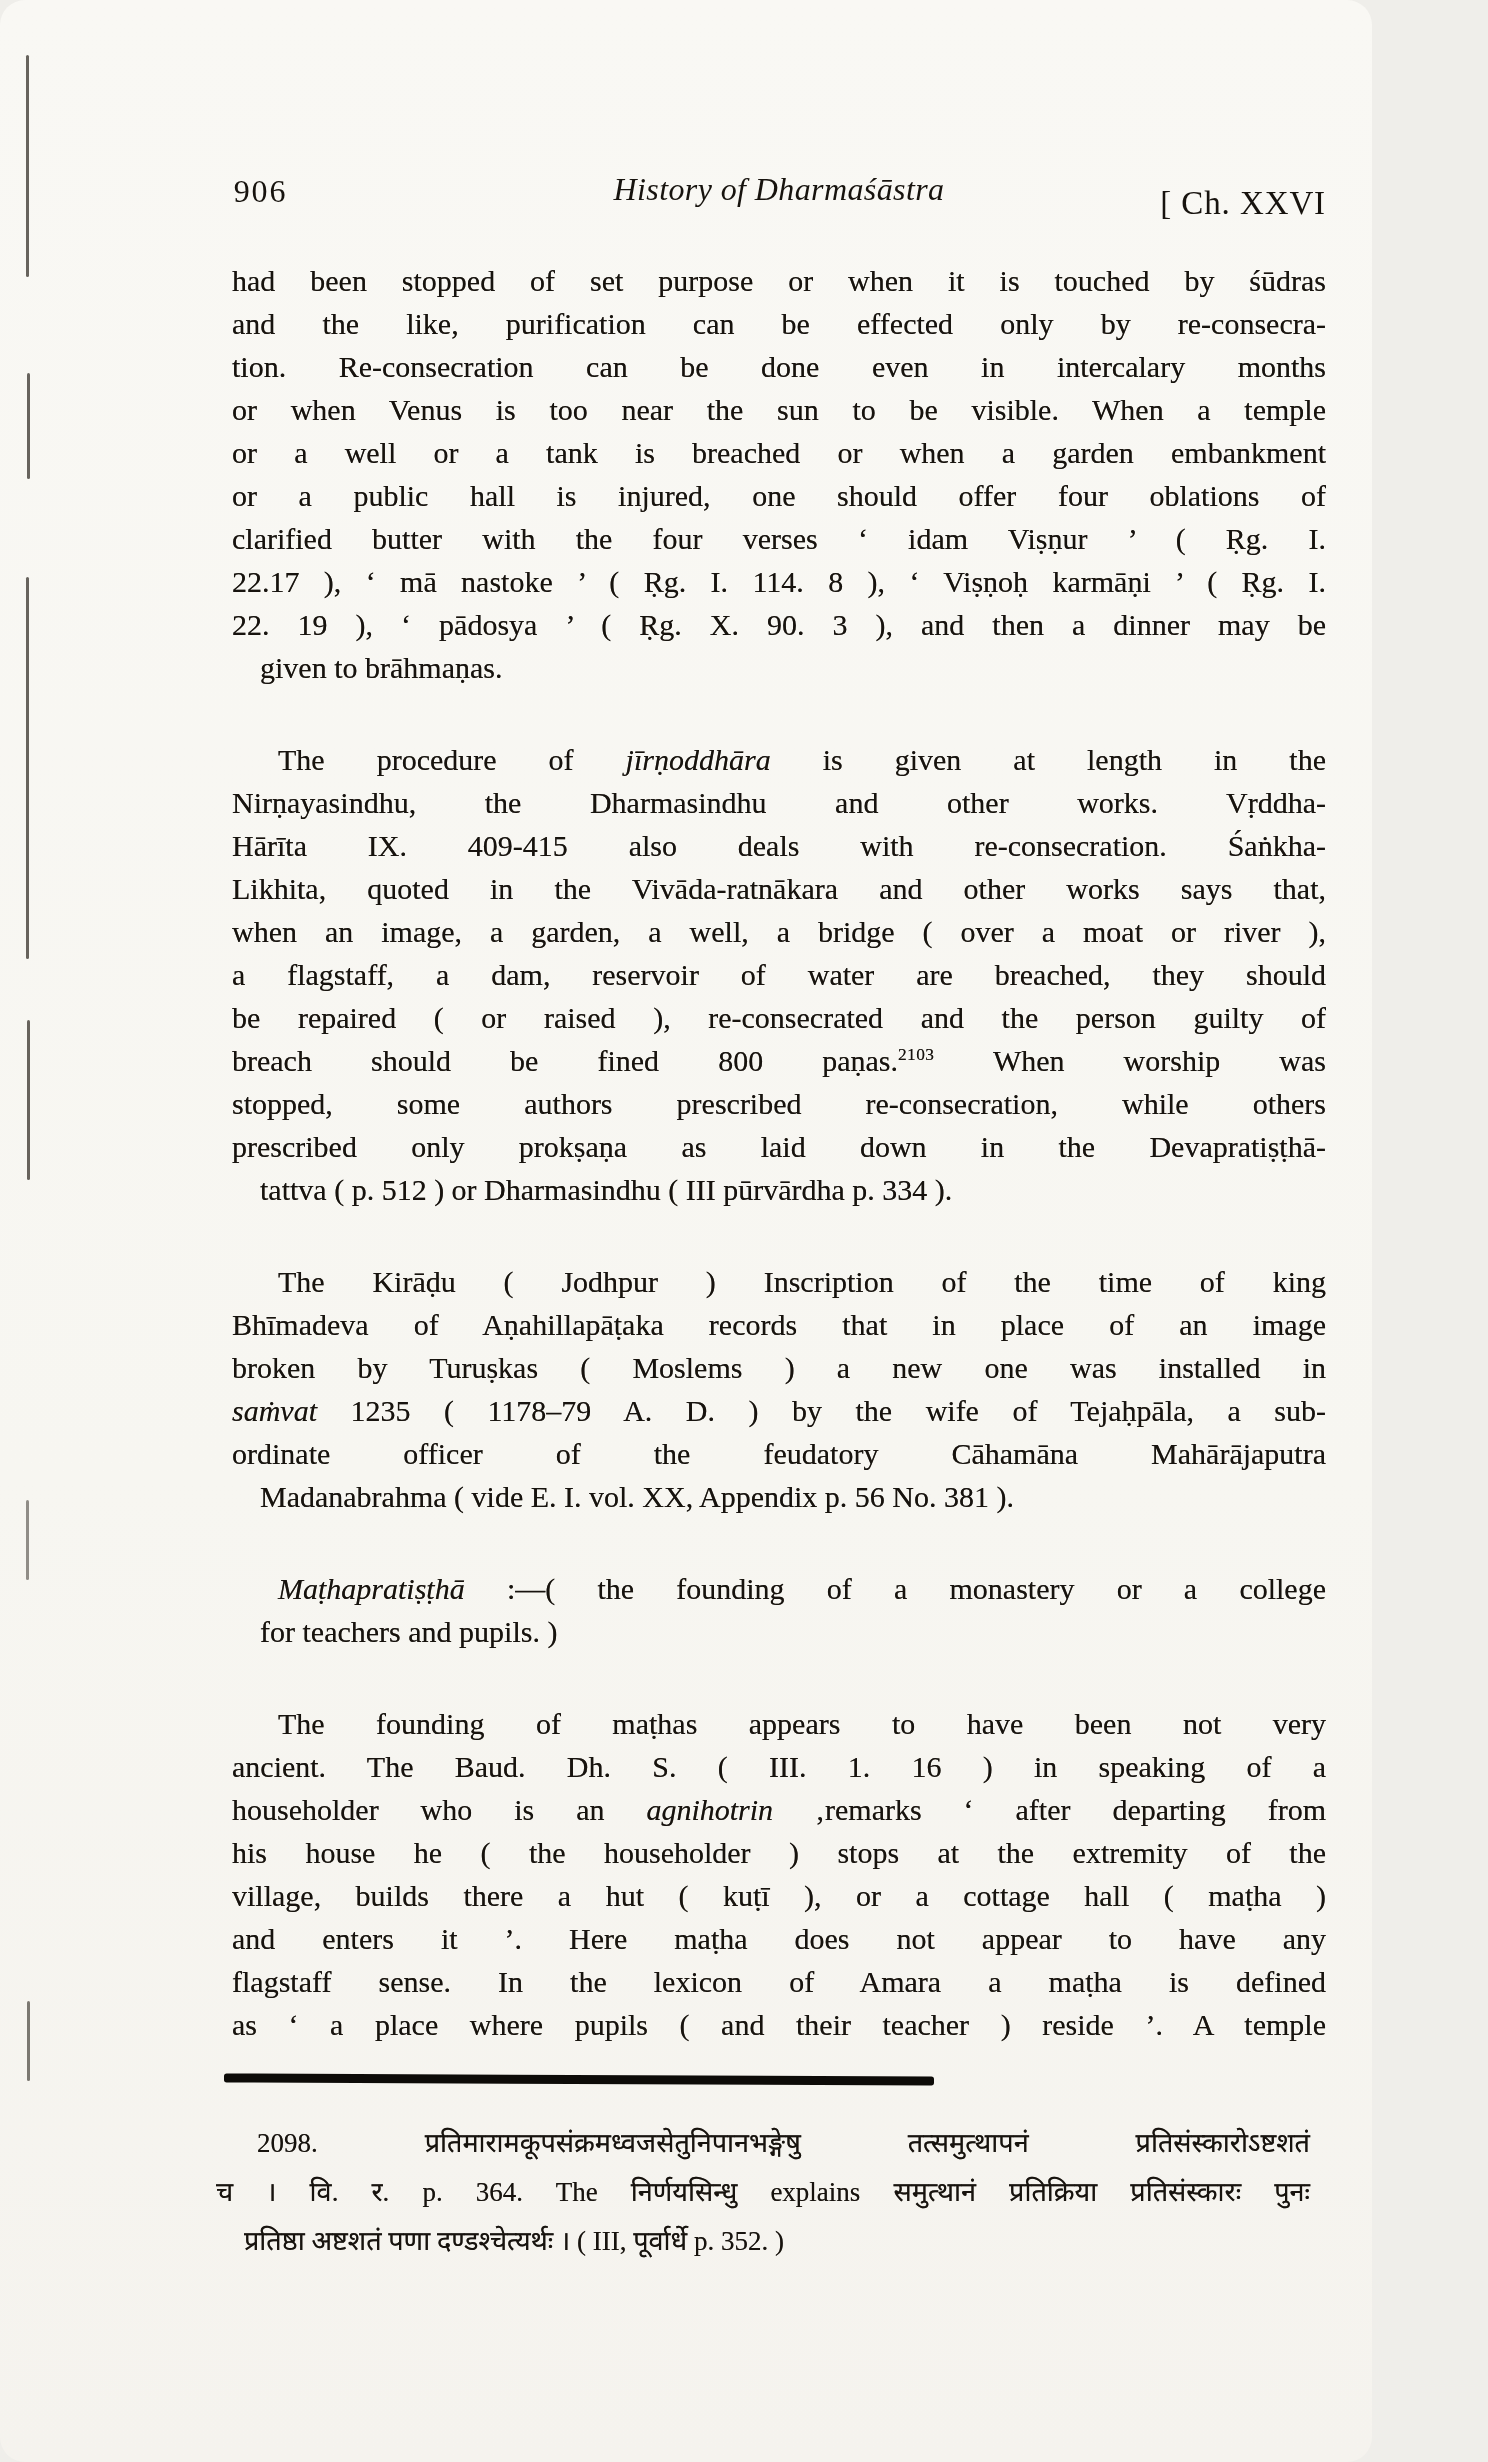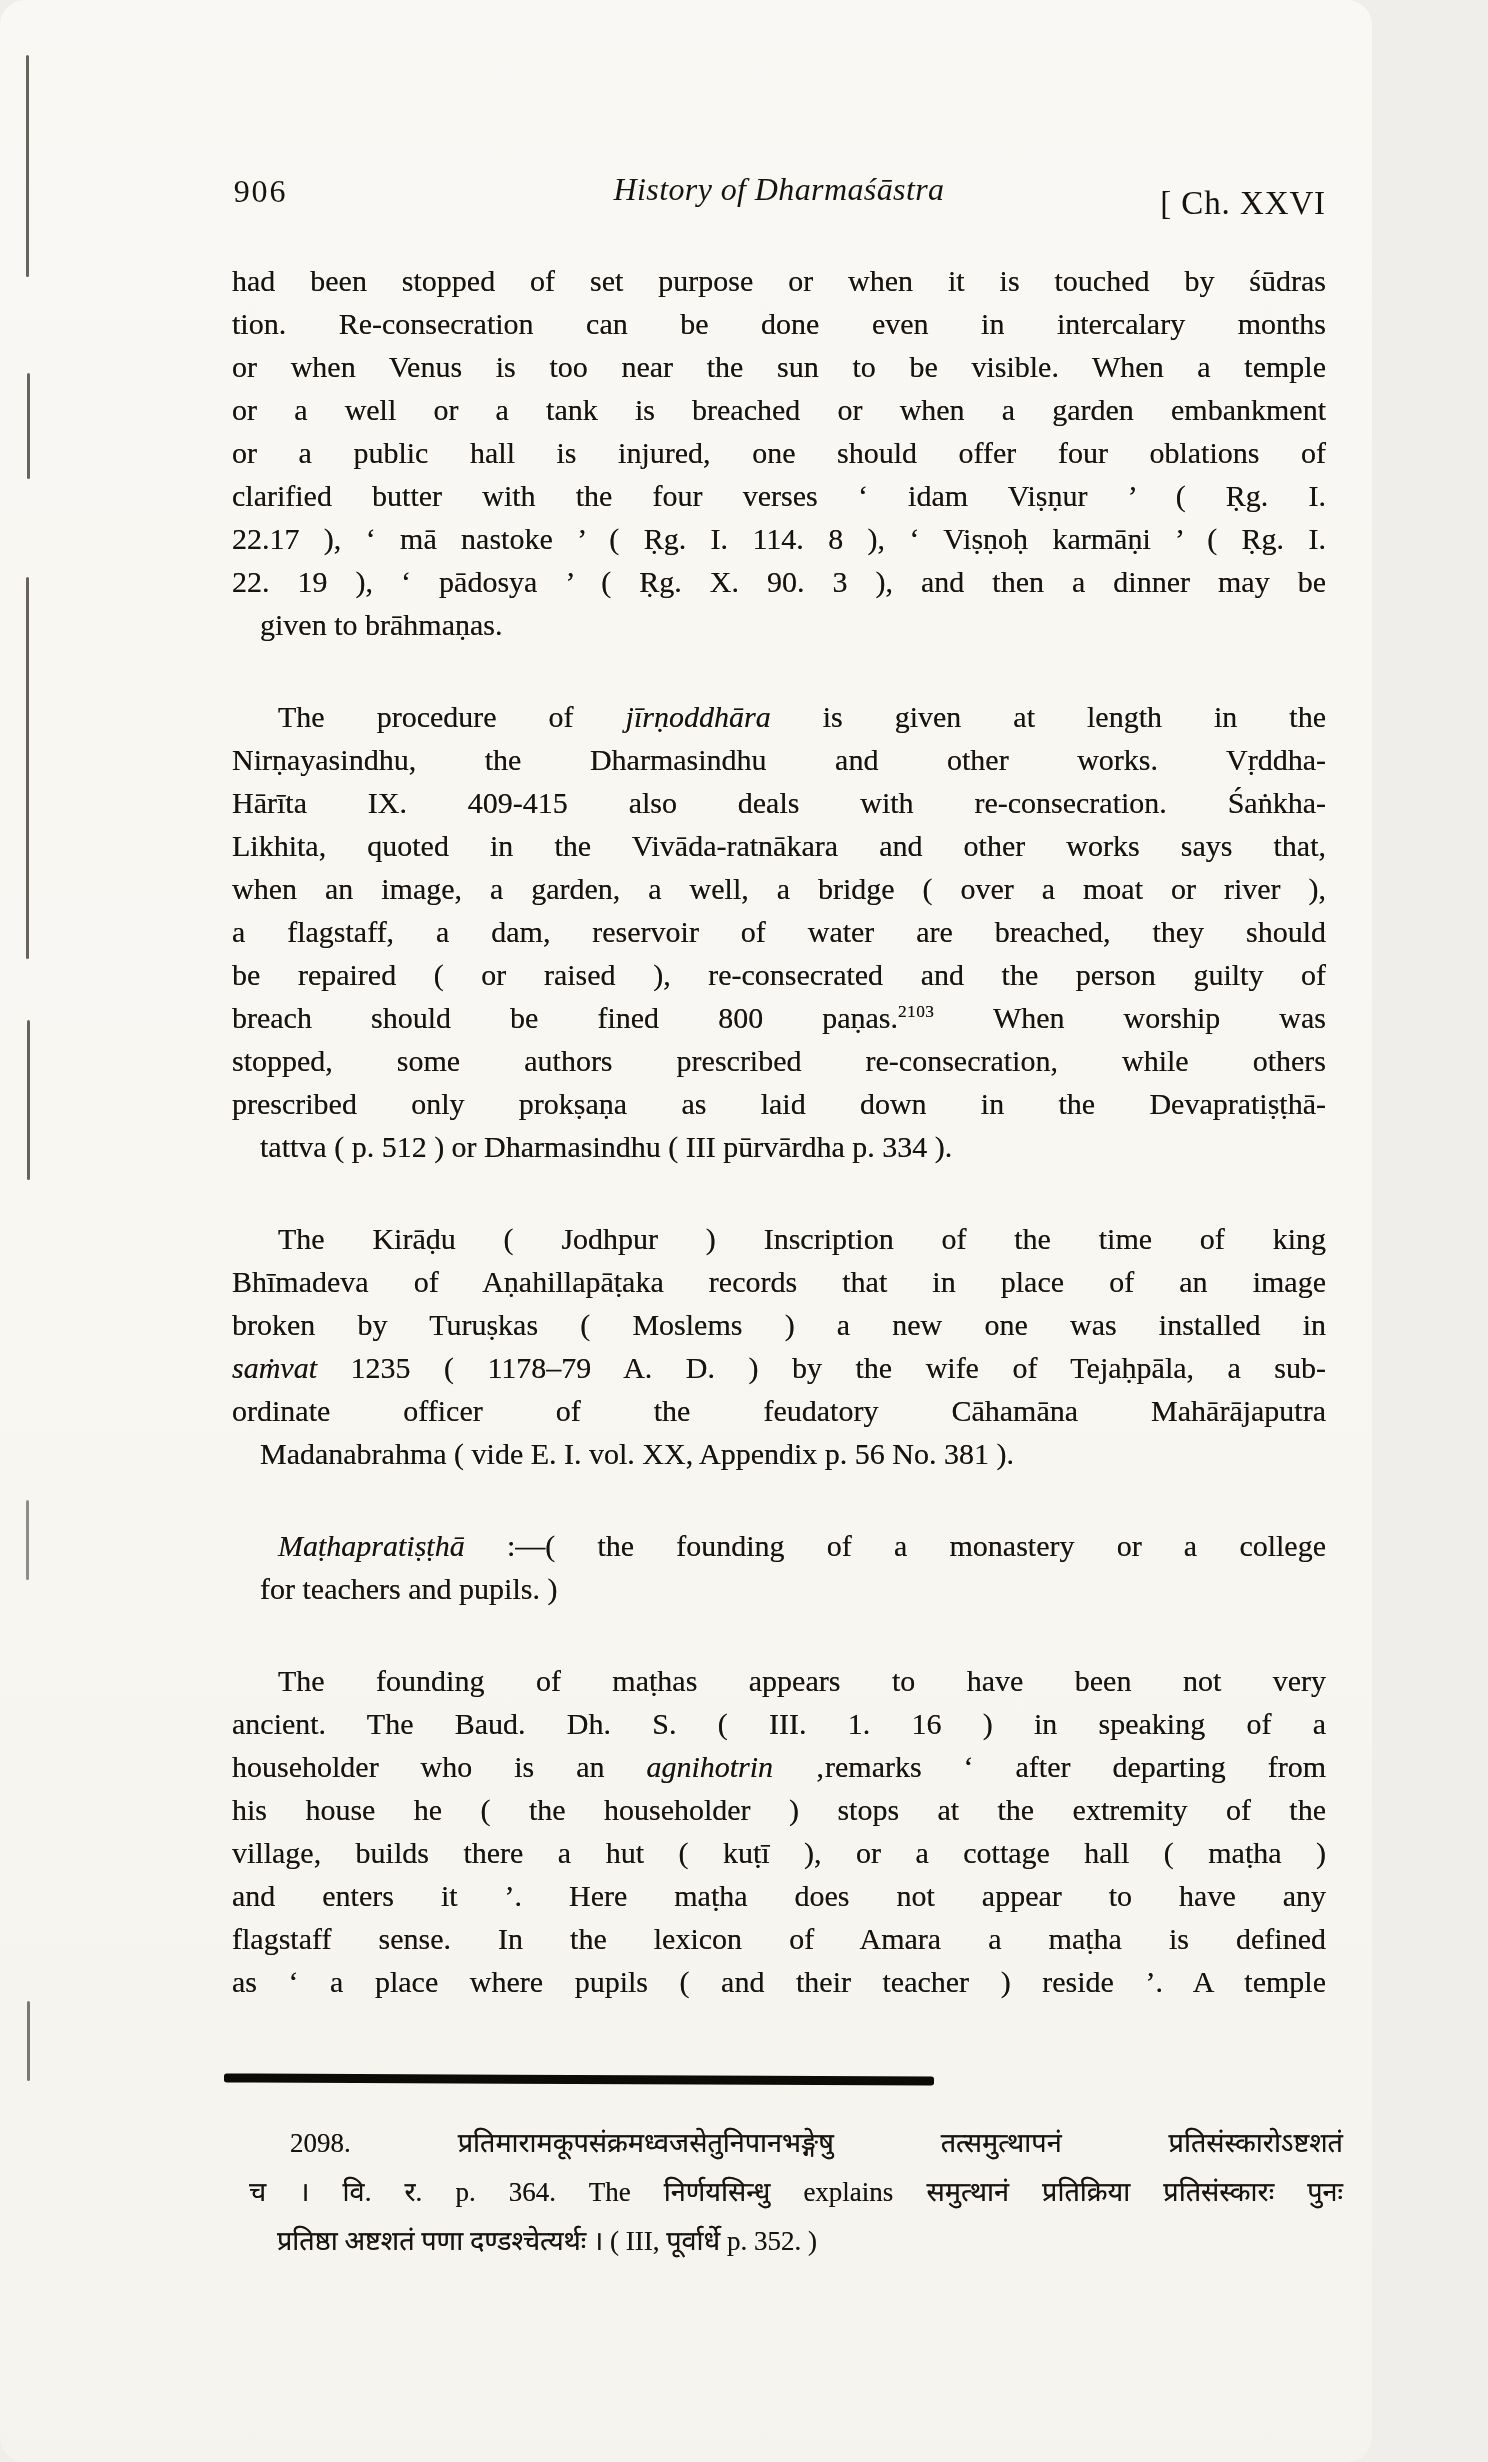--- a/index.html
+++ b/index.html
@@ -36,21 +36,21 @@
   .line.left-last { text-align-last:left;margin-left:28px; }
   .para.indent .line:first-child { padding-left:46px; }
   .body-text i, .footnote i { font-style:italic; }
   sup { font-size:.58em; line-height:0; vertical-align:super; letter-spacing:0.4px; }
 
   .footnote-rule {
     position:absolute; top:2075px; left:224px; width:710px; height:9px;
     background:#0d0b08; transform:rotate(.25deg); border-radius:2.7px;
   }
   .footnote {
-    position:absolute; top:2119px; left:249px; width:1094px;
+    position:absolute; top:2119px; left:216px; width:1094px;
     font-size:27px; line-height:49px;
     text-shadow:0 0 0.4px rgba(20,14,8,.6);
   }
   .footnote .para.indent .line:first-child { padding-left:41px; }
 </style>
 </head>
 <body>
 
 <div class="page">
 
@@ -63,20 +63,21 @@
 
   <header class="header">
     <span class="pageno">906</span>
     <span class="title">History of Dharmaśāstra</span>
     <span class="chapter">[ Ch. XXVI</span>
   </header>
 
   <main class="body-text">
       <div class="para">
         <div class="line">had been stopped of set purpose or when it is touched by śūdras</div>
+        <div class="line">and the like, purification can be effected only by re-consecra-</div>
         <div class="line">tion. Re-consecration can be done even in intercalary months</div>
         <div class="line">or when Venus is too near the sun to be visible. When a temple</div>
         <div class="line">or a well or a tank is breached or when a garden embankment</div>
         <div class="line">or a public hall is injured, one should offer four oblations of</div>
         <div class="line">clarified butter with the four verses ‘ idam Viṣṇur ’ ( Ṛg. I.</div>
         <div class="line">22.17 ), ‘ mā nastoke ’ ( Ṛg. I. 114. 8 ), ‘ Viṣṇoḥ karmāṇi ’ ( Ṛg. I.</div>
         <div class="line">22. 19 ), ‘ pādosya ’ ( Ṛg. X. 90. 3 ), and then a dinner may be</div>
         <div class="line left-last">given to brāhmaṇas.</div>
       </div>
       <div class="para indent">

